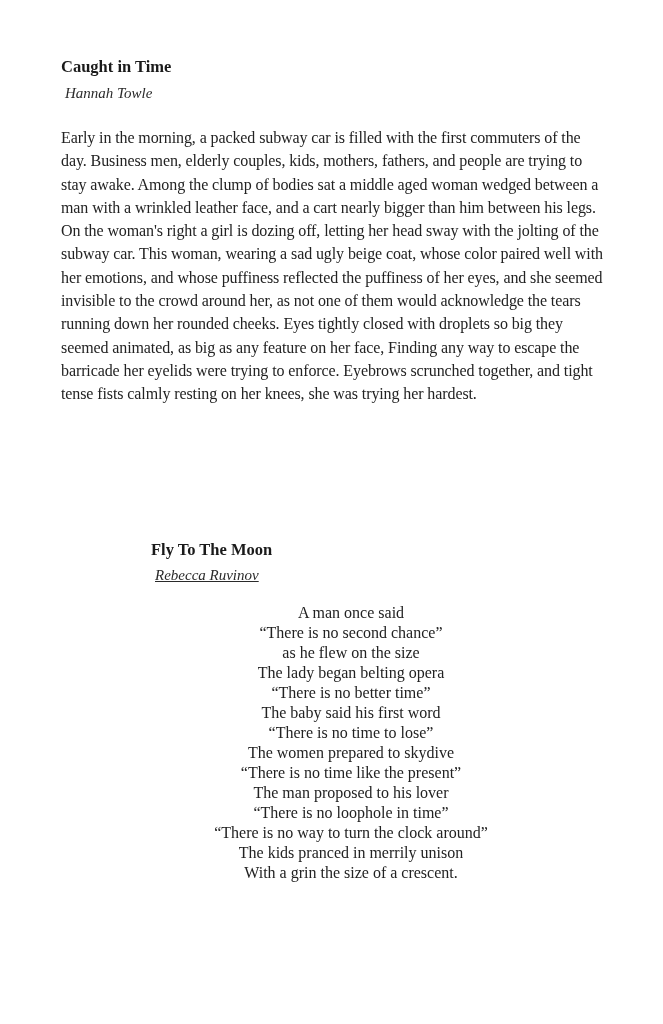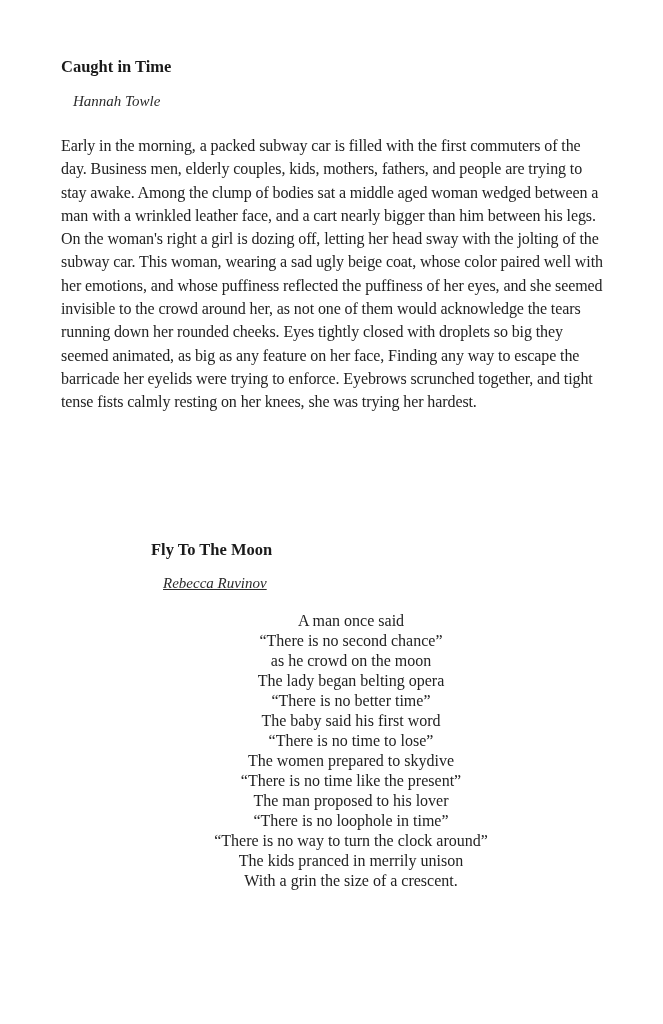--- a/index.html
+++ b/index.html
@@ -30,21 +30,21 @@
     font-weight: bold;
     font-size: 16.5px;
     line-height: 22px;
     margin: 0;
     color: #1a1a1a;
   }
   .author {
     font-style: italic;
     font-size: 15px;
     line-height: 22px;
-    margin: 12px;
+    margin: 4px;
     color: #2a2a2a;
   }
   .prose {
     margin: 22px 0 16px 0;
     font-size: 16px;
     line-height: 23.3px;
     color: #222;
     letter-spacing: -0.1px;
   }
   .poem {
@@ -85,21 +85,21 @@
     <p class="author">Hannah Towle</p>
     <p class="prose">Early in the morning, a packed subway car is filled with the first commuters of the day. Business men, elderly couples, kids, mothers, fathers, and people are trying to stay awake. Among the clump of bodies sat a middle aged woman wedged between a man with a wrinkled leather face, and a cart nearly bigger than him between his legs. On the woman's right a girl is dozing off, letting her head sway with the jolting of the subway car. This woman, wearing a sad ugly beige coat, whose color paired well with her emotions, and whose puffiness reflected the puffiness of her eyes, and she seemed invisible to the crowd around her, as not one of them would acknowledge the tears running down her rounded cheeks. Eyes tightly closed with droplets so big they seemed animated, as big as any feature on her face, Finding any way to escape the barricade her eyelids were trying to enforce. Eyebrows scrunched together, and tight tense fists calmly resting on her knees, she was trying her hardest.</p>
   </section>
 
   <section class="poem">
     <h2 class="title">Fly To The Moon</h2>
     <p class="author">Rebecca Ruvinov</p>
     <ul class="stanza">
       <li>A man once said</li>
       <li>“There is no second chance”</li>
-      <li>as he crowd on the moon</li>
+      <li>as he flew on the size</li>
       <li>The lady began belting opera</li>
       <li>“There is no better time”</li>
       <li>The baby said his first word</li>
       <li>“There is no time to lose”</li>
       <li>The women prepared to skydive</li>
       <li>“There is no time like the present”</li>
       <li>The man proposed to his lover</li>
       <li>“There is no loophole in time”</li>
       <li>“There is no way to turn the clock around”</li>
       <li>The kids pranced in merrily unison</li>

